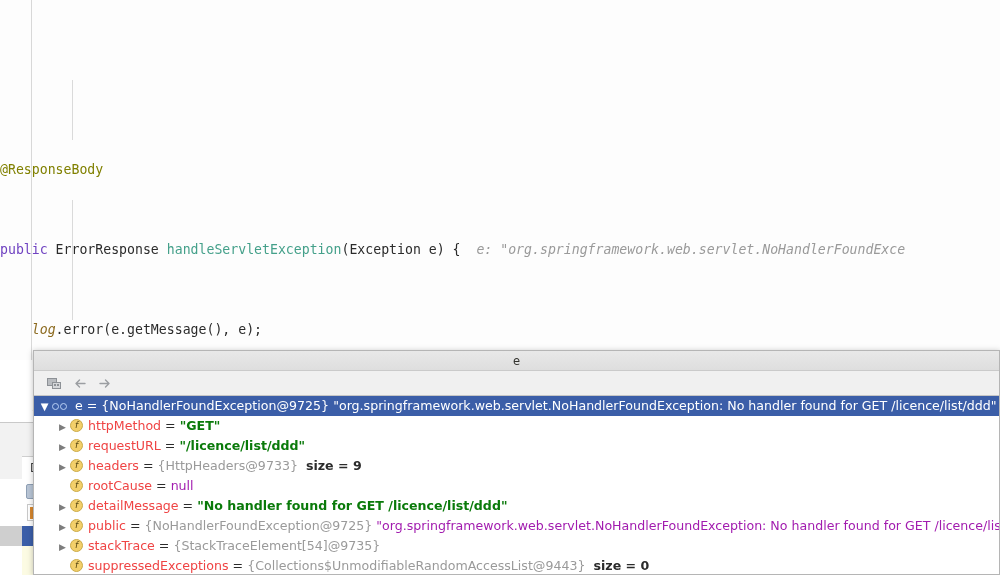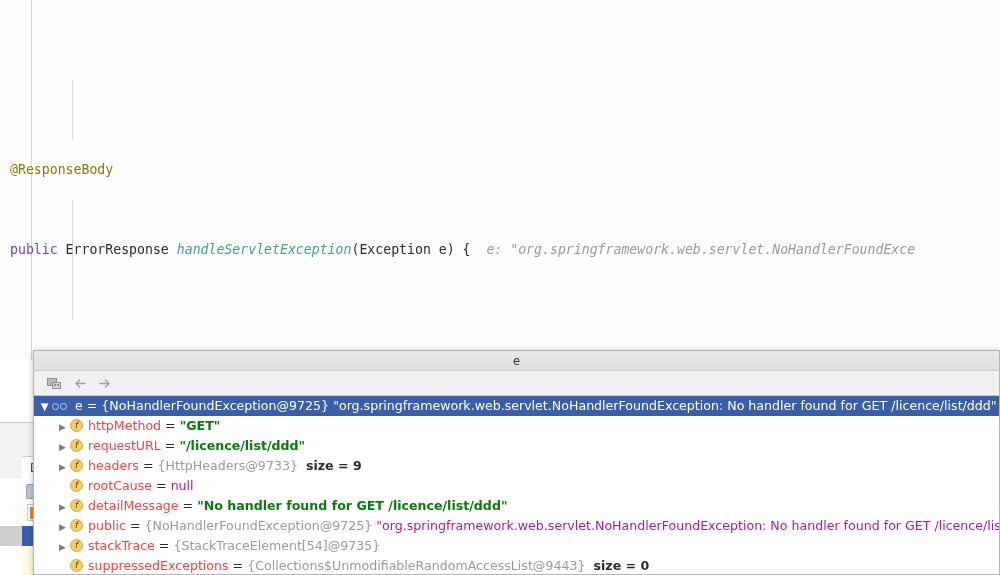--- a/index.html
+++ b/index.html
@@ -26,28 +26,27 @@
   .gutter-line {
     position: absolute; left: 31px; top: 0; width: 1px; height: 360px;
     background: #d8d8d8;
   }
   .indent-guide {
     position: absolute; width: 1px; background: #dadada;
   }
   .code-line {
     position: relative;
     height: 20px;
-    padding-left: 10px;
     white-space: pre;
   }
   
   .kw   { color: #6f42c1; font-weight: 400; }
   .ann  { color: #808000; }
   .typ  { color: #2b2b2b; }
-  .mth  { color: #44a08a; font-style: italic; }
+  .mth  { color: #44a08a; }
   .fld  { color: #8c6a1f; font-style: italic; }
   .hint { color: #9a9a9a; font-style: italic; }
 
   
   .bg-layer { position: absolute; left:0; top:360px; width:1000px; height:215px; background:#ffffff; overflow:hidden; }
   .bg-code {
     position:absolute; left:0; top:0; width:120px;
     font-family: "DejaVu Sans Mono","Liberation Mono",monospace;
     font-size:12.5px; line-height:18px; color:#9a9a9a; white-space:pre;
   }
@@ -152,20 +151,21 @@
     <div class="gutter-line"></div>
 
     
     <div class="indent-guide" style="left:72px; top:80px; height:60px;"></div>
     <div class="indent-guide" style="left:72px; top:200px; height:120px;"></div>
 
     <div class="code-line"><span class="ann">@ResponseBody</span></div>
 
     <div class="code-line"><span class="kw">public</span> <span class="typ">ErrorResponse</span> <span class="mth">handleServletException</span><span class="typ">(Exception e) {</span>  <span class="hint">e: "org.springframework.web.servlet.NoHandlerFoundExce</span></div>
 
+    <div class="code-line">    <span class="fld">log</span><span class="typ">.error(e.getMessage(), e);</span></div>
 
     
 
     
 
     
 
     
 
     

